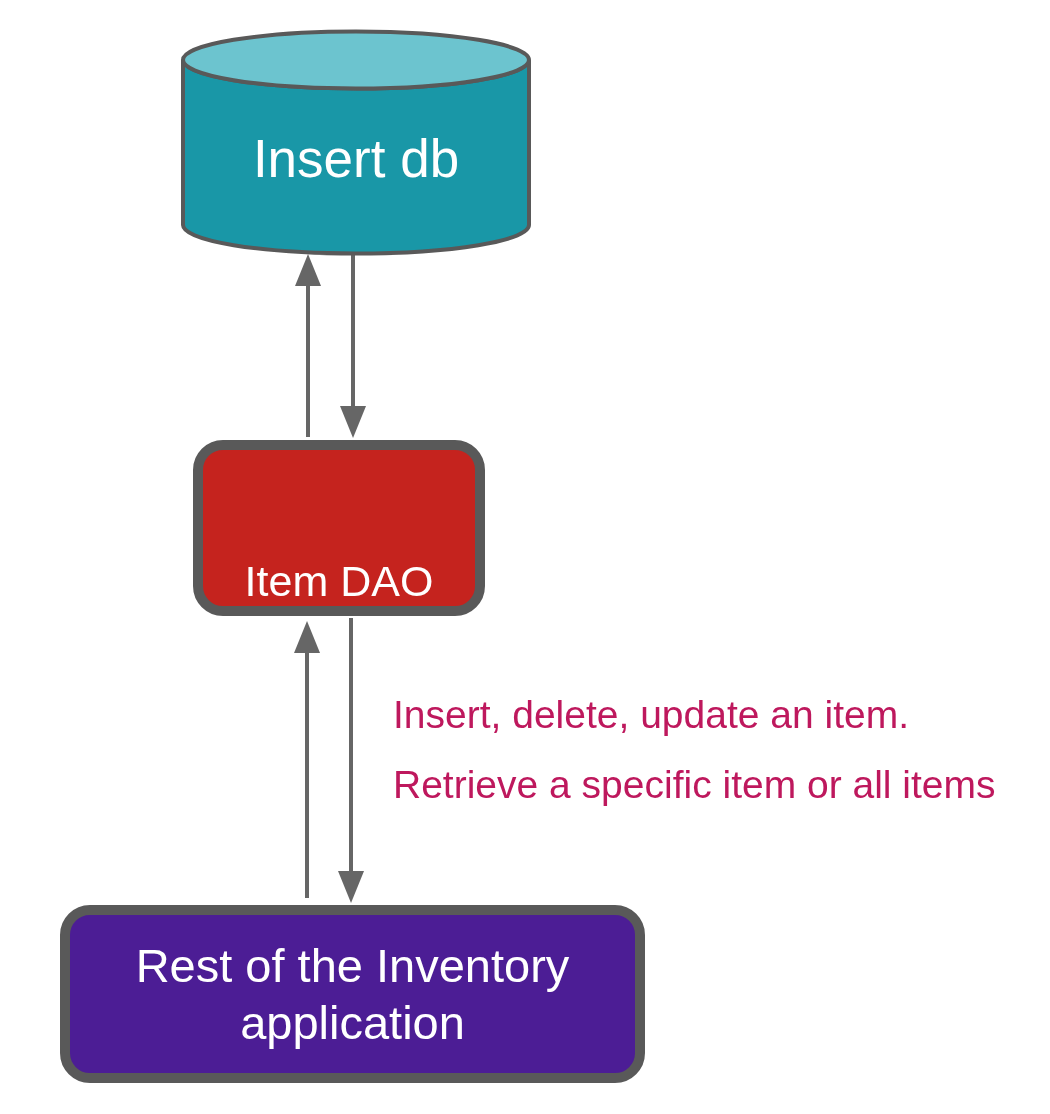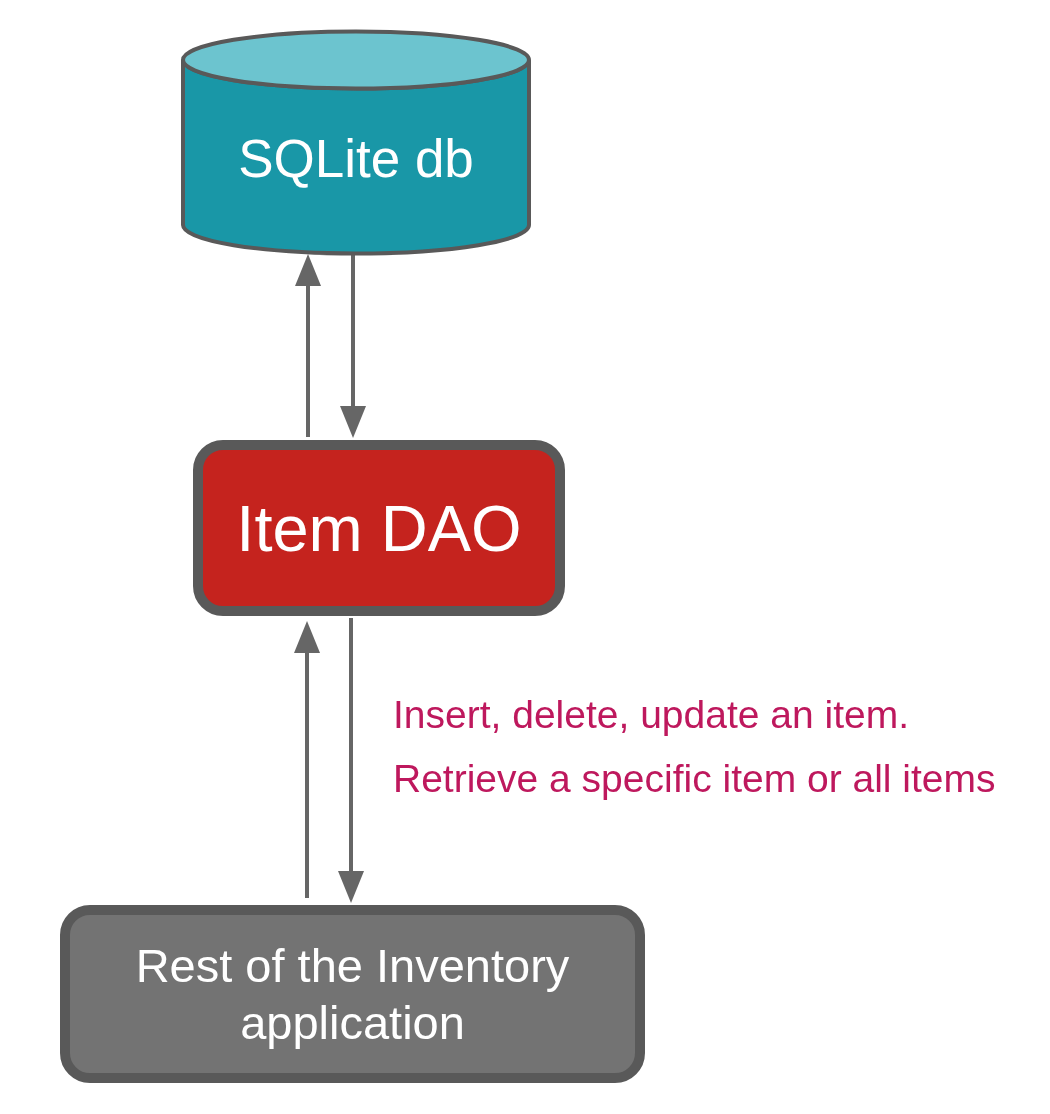--- a/index.html
+++ b/index.html
@@ -29,37 +29,37 @@
     color: #ffffff;
   }
   #db-label {
     left: 183px; top: 88px;
     width: 346px; height: 140px;
     font-size: 53px;
   }
   #dao-box {
     position: absolute;
     left: 193px; top: 440px;
-    width: 372px; height: 176px;
+    width: 292px; height: 176px;
     box-sizing: border-box;
     background: #c5231e;
     border: 10px solid #595959;
     border-radius: 30px;
     display: flex;
-    align-items: center;
+    align-items: flex-end;
     justify-content: center;
     color: #ffffff;
-    font-size: 65px;
+    font-size: 43px;
   }
   #app-box {
     position: absolute;
     left: 60px; top: 905px;
     width: 585px; height: 178px;
     box-sizing: border-box;
-    background: #737373;
+    background: #4c1d95;
     border: 10px solid #595959;
     border-radius: 30px;
     display: flex;
     align-items: center;
     justify-content: center;
     text-align: center;
     color: #ffffff;
     font-size: 47px;
     line-height: 1.22;
     padding: 0 24px;
@@ -69,21 +69,21 @@
     left: 393px; top: 692px;
     width: 640px;
     color: #be185d;
     font-size: 39px;
   }
   .annotation-line {
     line-height: 46px;
     white-space: nowrap;
   }
   .annotation-line + .annotation-line {
-    margin-top: 18px;
+    margin-top: 24px;
   }
 </style>
 </head>
 <body>
 
 <div id="stage">
 
   <svg id="shapes" viewBox="0 0 1050 1114" xmlns="http://www.w3.org/2000/svg">
 
     <g>
@@ -103,21 +103,21 @@
       <line x1="351" y1="618" x2="351" y2="873" stroke="#666666" stroke-width="4"></line>
       <polygon points="351,903 338,871 364,871" fill="#666666"></polygon>
     </g>
 
     <g>
       <path d="M 183 60 L 183 225 A 173 28.5 0 0 0 529 225 L 529 60 A 173 28.5 0 0 1 183 60 Z" fill="#1997a7" stroke="#595959" stroke-width="4"></path>
       <ellipse cx="356" cy="60" rx="173" ry="28.5" fill="#6cc4cf" stroke="#595959" stroke-width="4"></ellipse>
     </g>
   </svg>
 
-  <div class="node-label" id="db-label">SQLite db</div>
+  <div class="node-label" id="db-label">Insert db</div>
 
   <div id="dao-box">
     <span>Item DAO</span>
   </div>
 
   <div id="annotation">
     <div class="annotation-line">Insert, delete, update an item.</div>
     <div class="annotation-line">Retrieve a specific item or all items</div>
   </div>
 

